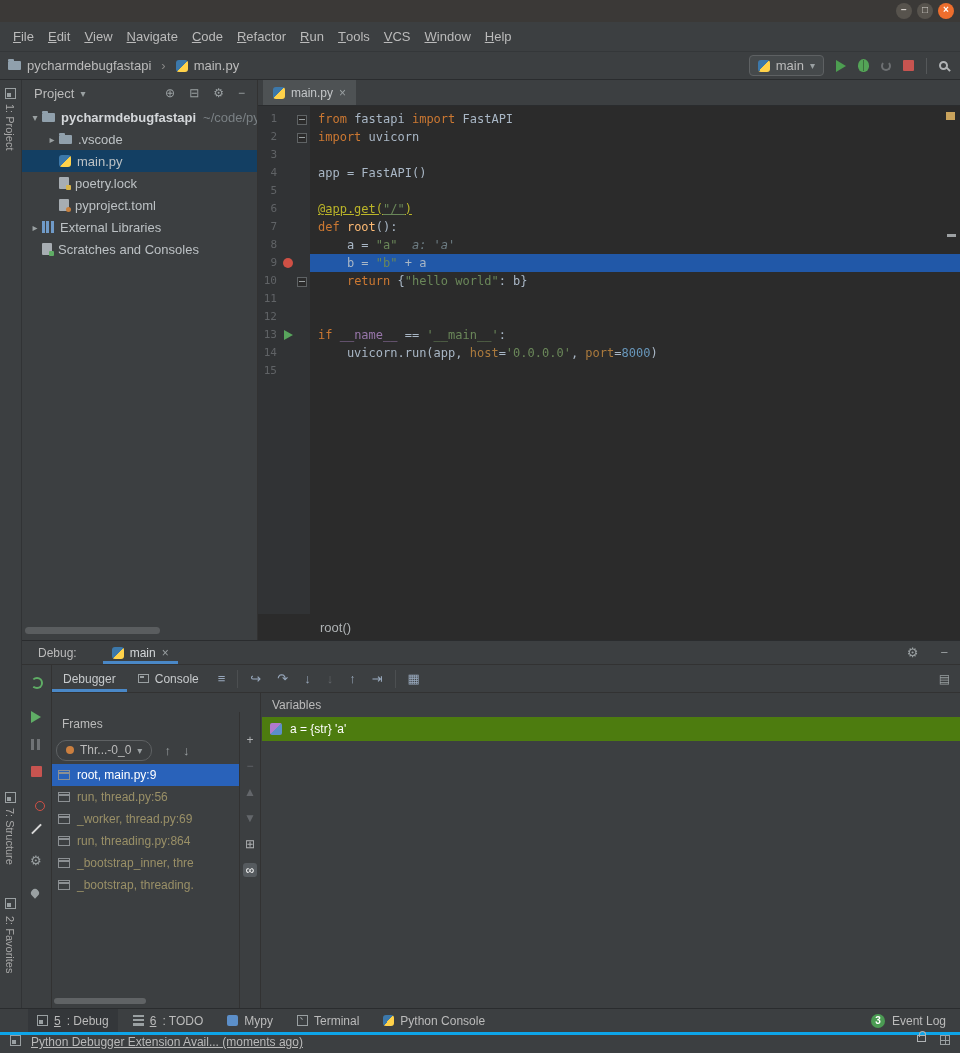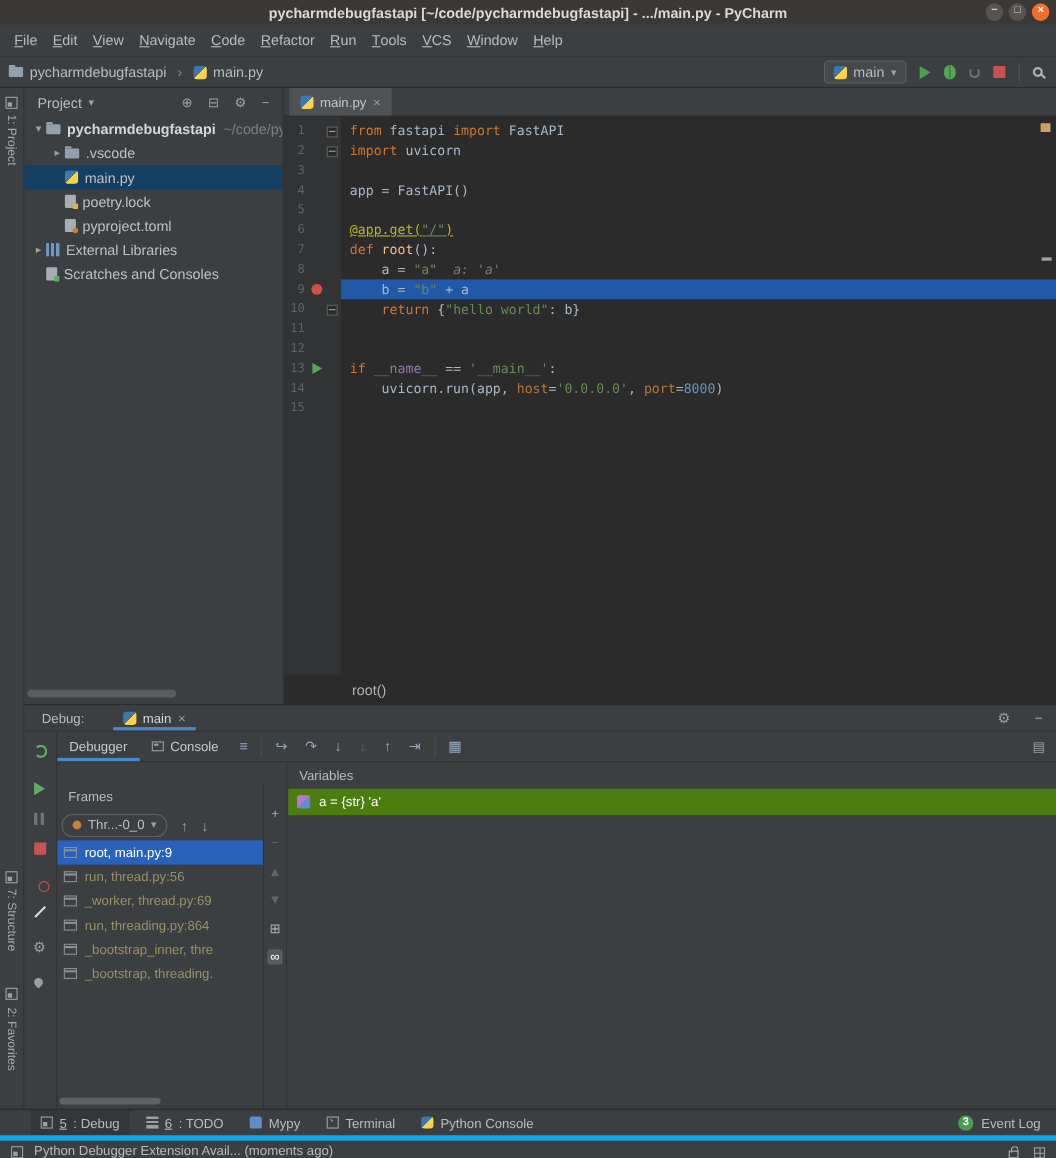--- a/index.html
+++ b/index.html
@@ -167,39 +167,38 @@
   .bb-ic-todo{background:linear-gradient(#9aa0a2 0 2px,transparent 2px 4px,#9aa0a2 4px 6px,transparent 6px 8px,#9aa0a2 8px 10px);}
   .bb-ic-mypy{background:#5c8fc9;border-radius:2px;}
   .bb-ic-term{border:1px solid #9aa0a2;position:relative;}
   .bb-ic-term::after{content:"";position:absolute;left:2px;top:2px;width:3px;height:1px;background:#9aa0a2;transform:rotate(45deg);}
   .bb-ic-py{border-radius:3px;background:linear-gradient(135deg,#3c78aa 50%,#ffd24a 50%);}
   .event-log{margin-left:auto;margin-right:14px;display:flex;align-items:center;gap:7px;}
   .badge{width:14px;height:14px;border-radius:50%;background:#4b9b53;color:#fff;font-size:10px;font-weight:bold;
          display:flex;align-items:center;justify-content:center;}
 
   
-  .statusbar{position:absolute;left:0;top:1032px;width:960px;height:21px;background:#3c3f41;border-top:5px solid #0ea5e9;
-             display:flex;align-items:flex-end;font-size:12px;color:#b9b9b9;padding:0 10px;}
+  .statusbar{position:absolute;left:0;top:1032px;width:960px;height:21px;background:#3c3f41;border-top:3px solid #0ea5e9;
+             display:flex;align-items:flex-start;font-size:12px;color:#b9b9b9;padding:0 10px;text-decoration:underline;}
   .sb-message{margin-left:10px;flex:1;white-space:nowrap;overflow:hidden;}
   .sb-segs{display:flex;gap:22px;align-items:center;}
   .sb-seg{white-space:nowrap;}
   .icon-lock{width:9px;height:7px;border:1px solid #b0b3b5;position:relative;margin-left:42px;}
   .icon-lock::before{content:"";position:absolute;left:1px;top:-5px;width:5px;height:5px;border:1px solid #b0b3b5;
                      border-bottom:none;border-radius:4px 4px 0 0;}
   .icon-grid{width:10px;height:10px;border:1px solid #9aa0a2;position:relative;margin-left:14px;}
   .icon-grid::before{content:"";position:absolute;left:0;top:4px;width:8px;height:1px;background:#9aa0a2;}
   .icon-grid::after{content:"";position:absolute;left:4px;top:0;width:1px;height:8px;background:#9aa0a2;}
 </style>
 </head>
 <body>
 
 <div id="app">
 
   <div class="titlebar">
-    <span>pycharmdebugfastapi [~/code/pycharmdebugfastapi] - .../main.py - PyCharm</span>
     <div class="win-controls">
       <div class="win-btn">−</div>
       <div class="win-btn">□</div>
       <div class="win-btn close">×</div>
     </div>
   </div>
 
   <div class="menubar">
       <span class="menu-item"><span class="mn">F</span>ile</span>
       <span class="menu-item"><span class="mn">E</span>dit</span>

